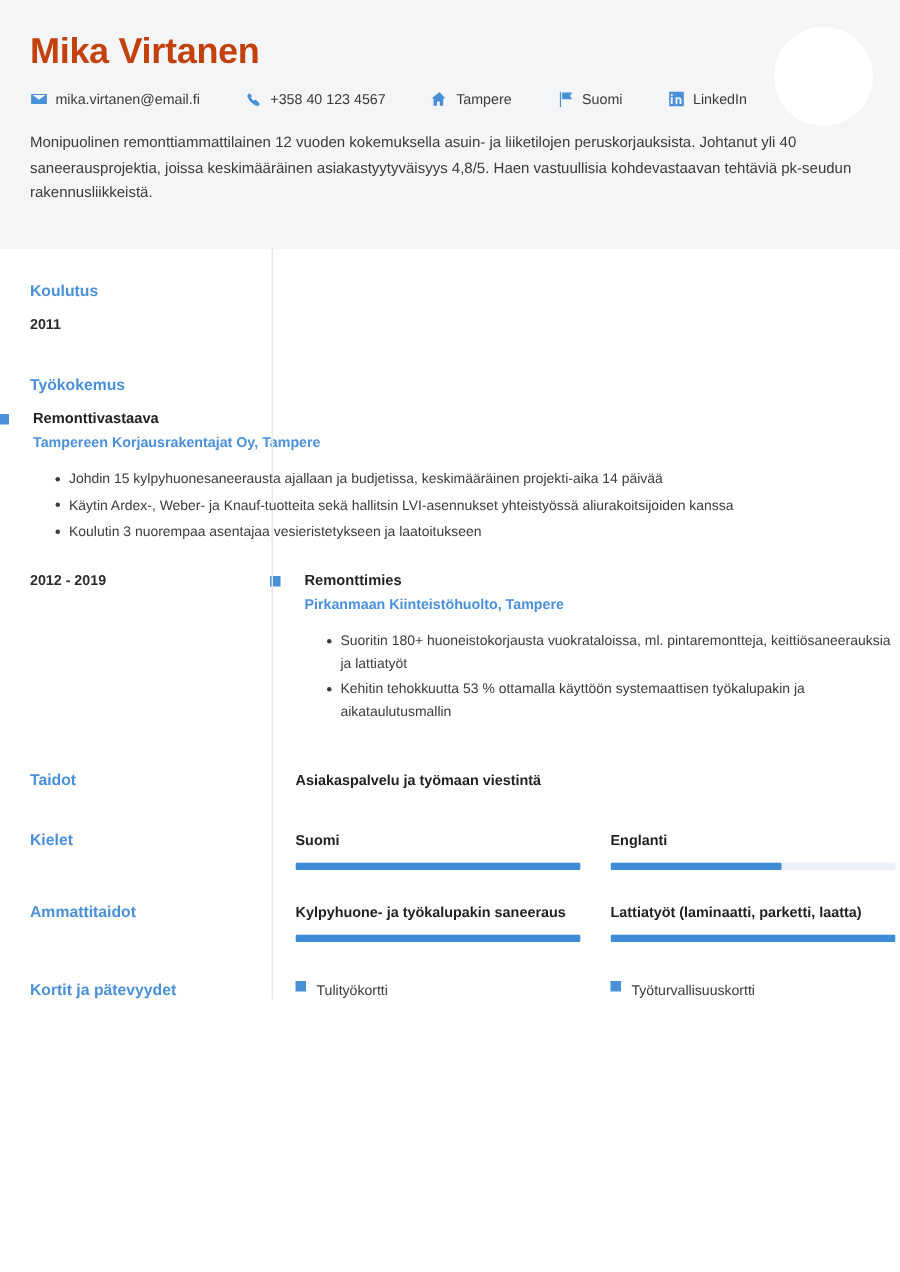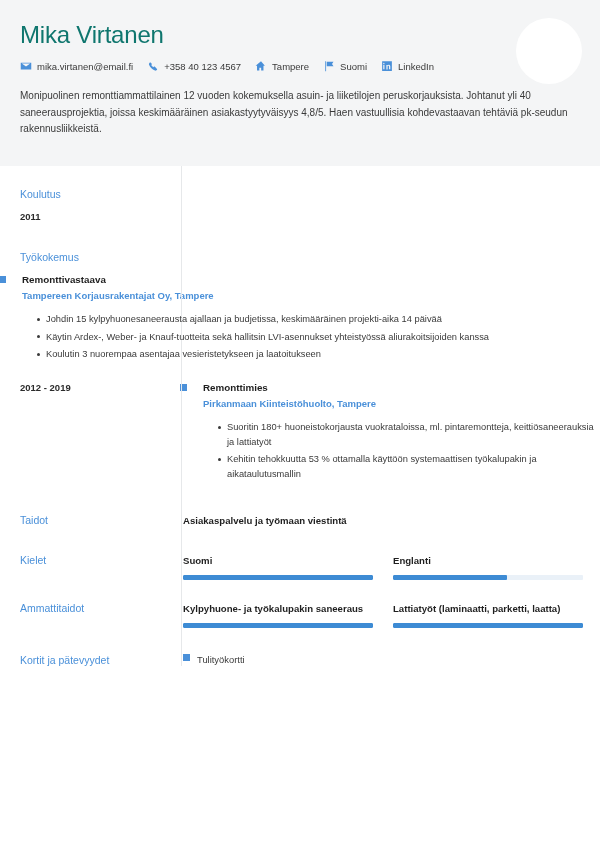--- a/index.html
+++ b/index.html
@@ -27,31 +27,31 @@
   
   .header {
     position: relative;
     background: #f4f5f6;
     padding: 22px 20px 20px 20px;
     box-sizing: border-box;
     height: 166px;
   }
   .name {
     font-size: 24px;
-    font-weight: normal;
-    color: #0f766e;
+    font-weight: bold;
+    color: #c2410c;
     letter-spacing: -0.2px;
     margin: 0 0 12px 0;
     line-height: 1.1;
   }
   .contact-row {
     display: flex;
     align-items: center;
     flex-wrap: wrap;
-    gap: 0px;
+    gap: 16px;
     margin-bottom: 16px;
   }
   .contact-item {
     display: flex;
     align-items: center;
     font-size: 9.5px;
     color: #3a3a3a;
     margin-right: 14px;
     white-space: nowrap;
   }
@@ -101,27 +101,27 @@
     display: flex;
     align-items: flex-start;
     padding: 0 20px 0 0;
   }
   .sec-label {
     width: 181px;
     flex: 0 0 181px;
     box-sizing: border-box;
     padding-left: 20px;
     font-size: 10.5px;
-    font-weight: normal;
+    font-weight: bold;
     color: #4a90d9;
   }
   .sec-body {
     flex: 1;
     position: relative;
-    padding-left: 2px;
+    padding-left: 16px;
   }
 
   
   .tl-row {
     display: flex;
     align-items: flex-start;
   }
   .tl-date {
     width: 181px;
     flex: 0 0 181px;
@@ -401,18 +401,24 @@
     <div class="section">
       <div class="sec-label">Kortit ja pätevyydet</div>
       <div class="sec-body">
         <div class="grid2">
           <div class="col">
             <div class="cert-item">
               <span class="cert-sq"></span>
               <span>Tulityökortti</span>
             </div>
           </div>
+          <div class="col">
+            <div class="cert-item">
+              <span class="cert-sq"></span>
+              <span>Työturvallisuuskortti</span>
+            </div>
+          </div>
         </div>
       </div>
     </div>
 
   </div>
 </div>
 
 </body></html>

